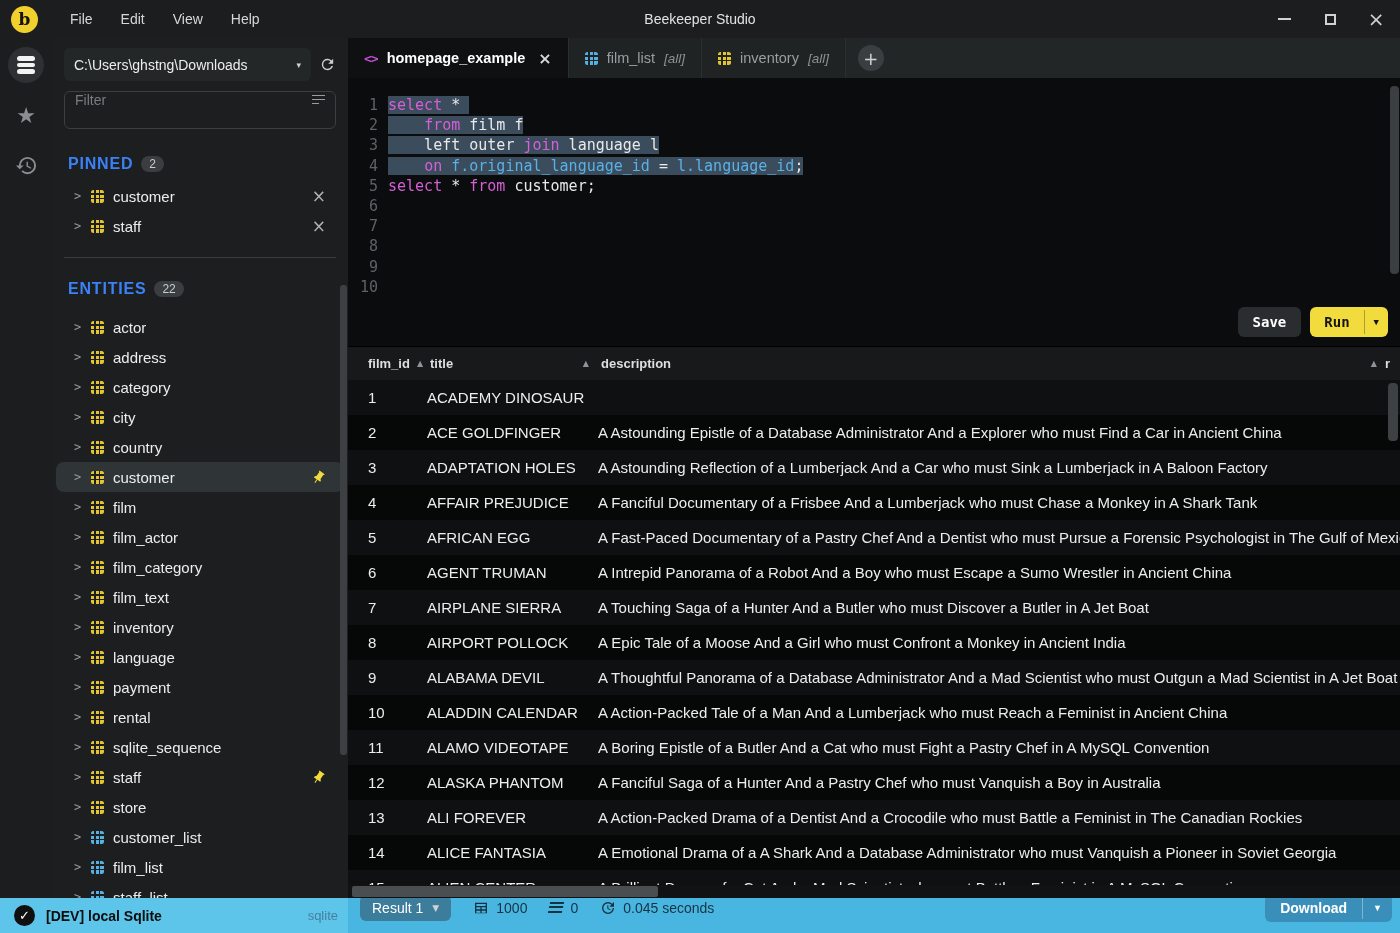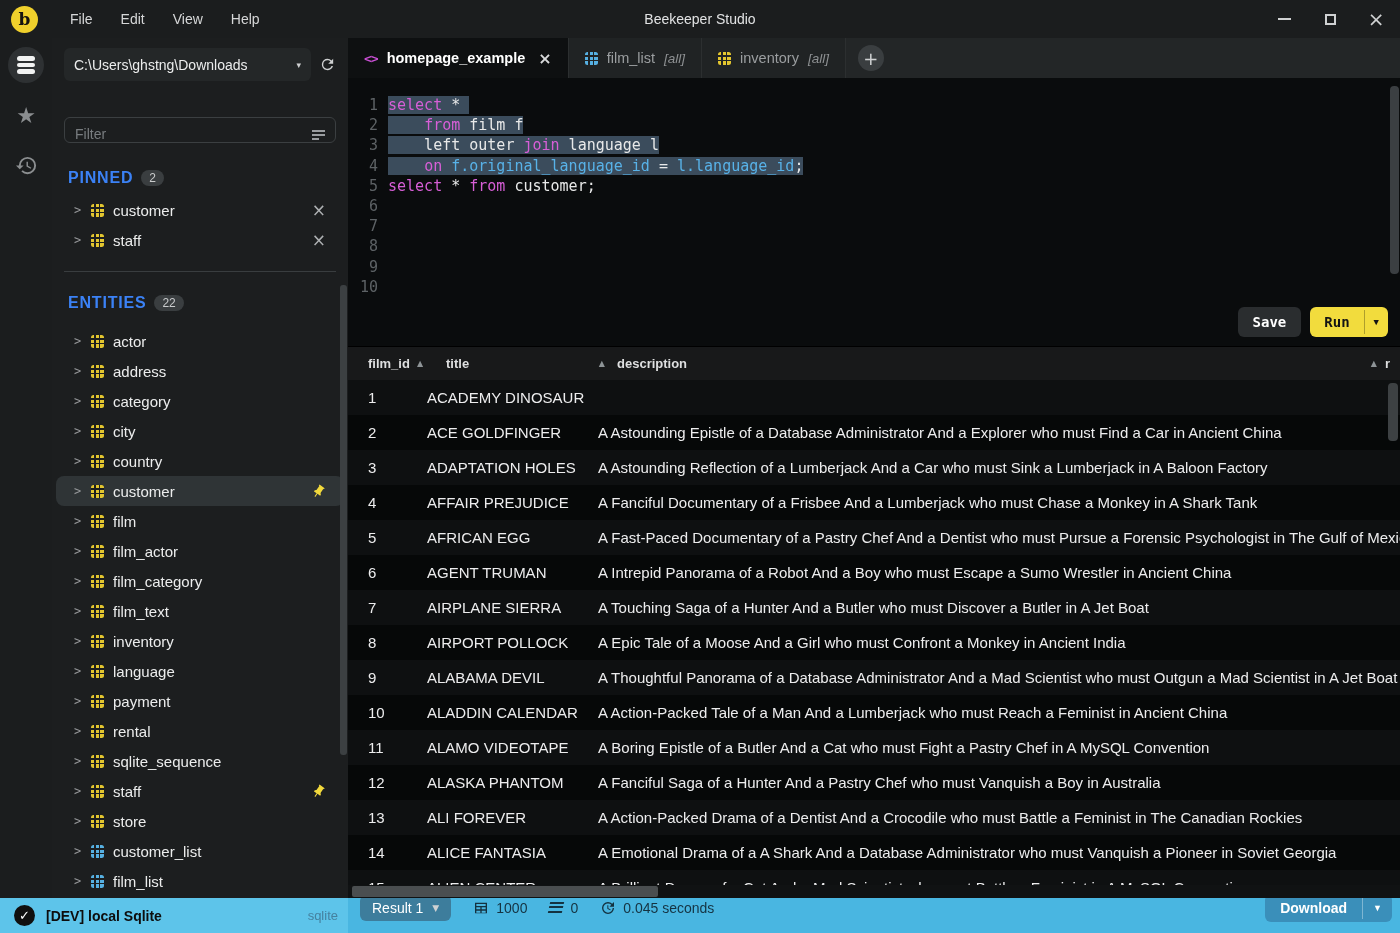--- a/index.html
+++ b/index.html
@@ -29,21 +29,21 @@
   .star-icon { color:#8b8e90; font-size:22px; font-family:"DejaVu Sans", sans-serif; line-height:1; }
   .hist-icon svg { width:23px; height:23px; fill:#8b8e90; }
 
   .sidebar { width:296px; background:#1c1e1f; position:relative; flex:0 0 296px; overflow:hidden; }
   .conn-row { display:flex; align-items:center; padding:10px 12px 6px 12px; gap:8px; }
   .conn-box { flex:1; background:#242728; border-radius:6px; height:33px; display:flex; align-items:center; padding:0 10px; gap:8px; min-width:0; }
   .conn-text { color:#eceded; font-size:14px; white-space:nowrap; overflow:hidden; flex:1; }
   .caret { color:#cfd1d2; font-size:9px; font-family:"DejaVu Sans", sans-serif; }
   .refresh-icon svg { width:17px; height:17px; fill:#cfd1d2; display:block; }
   .filter-row { padding:4px 12px 0 12px; }
-  .filter-box { border:1px solid #3b3f41; border-radius:6px; height:26px; display:flex; align-items:flex-end; padding:0 10px;margin-top:26px; }
+  .filter-box { border:1px solid #3b3f41; border-radius:6px; height:38px; display:flex; align-items:flex-start; padding:0 10px; }
   .filter-ph { color:#797d80; font-size:14px; flex:1; }
   .funnel-icon i { display:block; background:#9a9da0; height:1.5px; margin:2.5px 0; }
   .funnel-icon i:nth-child(1){width:13px;} .funnel-icon i:nth-child(2){width:13px;} .funnel-icon i:nth-child(3){width:7px;}
 
   .side-section-head { display:flex; align-items:center; gap:8px; padding:22px 16px 8px 16px; }
   .side-section-head.first { padding-top:26px; }
   .sec-label { color:#3b82f6; font-size:16px; font-weight:bold; letter-spacing:.8px; }
   .badge { background:#3a3e40; color:#c9cbcc; font-size:12px; border-radius:9px; padding:1px 8px; }
   .tree-item { height:30px; display:flex; align-items:center; padding:0 10px 0 18px; gap:9px; position:relative; margin:0 4px; border-radius:8px; }
   .tree-item.selected { background:#2f3436; }
@@ -86,21 +86,21 @@
   .editor-actions { position:absolute; right:12px; bottom:9px; display:flex; gap:9px; }
   .save-btn { background:#2a2d2f; color:#fff; font-weight:bold; font-size:14px; border-radius:6px; padding:7px 15px; }
   .run-btn { background:#f2dc3d; color:#141414; font-weight:bold; font-size:14px; border-radius:6px; display:flex; align-items:center; }
   .run-label { padding:7px 14px; }
   .run-caret { border-left:1px solid rgba(0,0,0,.28); padding:7px 9px; font-size:9px; color:#141414; }
 
   
   .table-wrap { flex:1 1 auto; position:relative; display:flex; flex-direction:column; overflow:hidden; background:#060808; border-top:1px solid #000; }
   .thead { height:33px; background:#18191a; display:flex; align-items:center; flex:0 0 33px; color:#dedfe0; font-size:13px; font-weight:bold; }
   .th { display:flex; align-items:center; }
-  .th-filmid { width:98px; padding-left:20px; gap:7px; }
+  .th-filmid { width:82px; padding-left:20px; gap:7px; }
   .th-title { width:171px; padding-left:0; justify-content:space-between; padding-right:12px; }
   .th-desc { flex:1; justify-content:space-between; padding-right:8px; }
   .th-partial { width:15px; overflow:hidden; }
   .sort-arrow { color:#8e9497; font-size:8px; font-family:"DejaVu Sans", sans-serif; }
   .tbody { flex:1 1 auto; overflow:hidden; position:relative; }
   .trow { height:35px; display:flex; align-items:center; font-size:15px; color:#ededee; }
   .trow.alt { background:#0e1011; }
   .trow:not(.alt) { background:#060808; }
   .td-filmid { width:79px; padding-left:20px; }
   .td-title { width:171px; }

